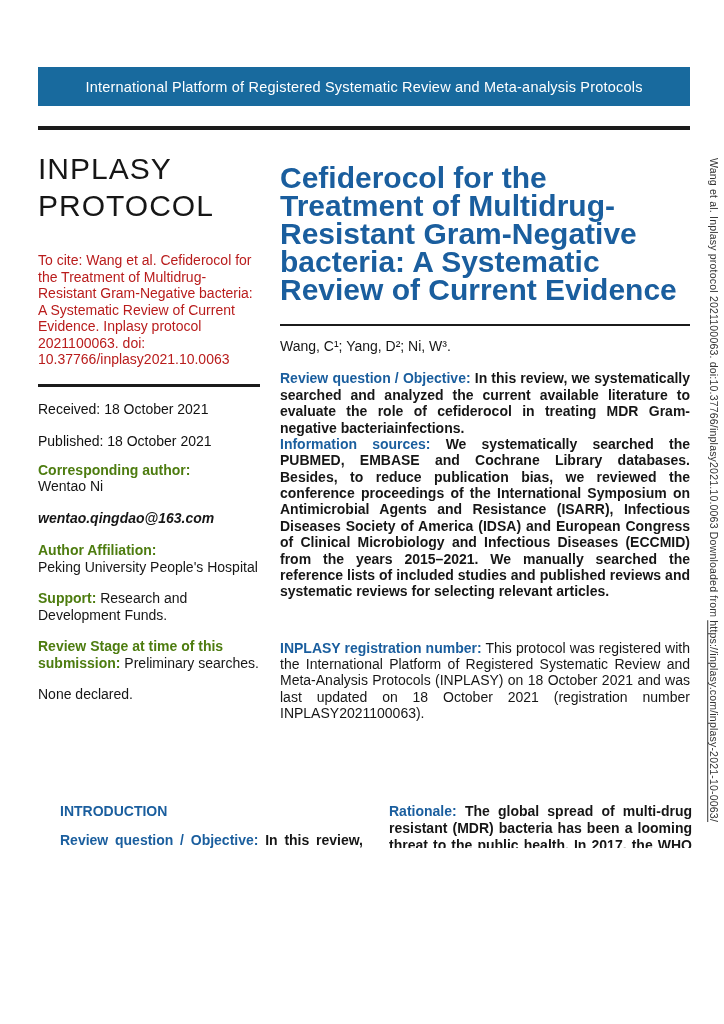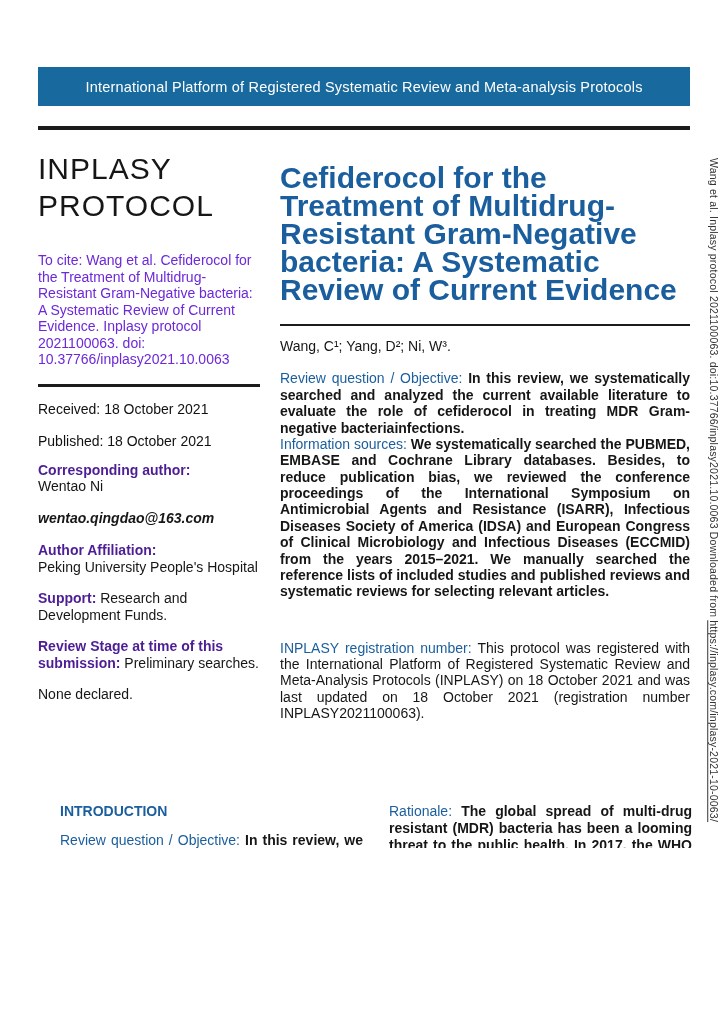--- a/index.html
+++ b/index.html
@@ -39,44 +39,44 @@
     width: 652px;
     display: flex;
     gap: 20px;
   }
   .col-left { width: 222px; flex: none; font-size: 14px; line-height: 1.18; }
   .col-right { flex: 1; font-size: 14px; line-height: 1.17; }
 
   .masthead { font-size: 30px; line-height: 37px; font-weight: 400; letter-spacing: 1px; color: #161616; margin-bottom: 28px; }
   .mh-line { display: block; }
 
-  .cite-para { margin-bottom: 16px; color: #6d28d9; }
+  .cite-para { margin-bottom: 16px; color: #b91c1c; }
 
   .left-divider { height: 3px; background: #1b1b1b; margin-bottom: 14px; }
 
   .date-line { margin-bottom: 16px; }
   .fgroup { margin-bottom: 15px; }
-  .flabel { color: #4c1d95; font-weight: bold; }
+  .flabel { color: #4d7c0f; font-weight: bold; }
   .fvalue { font-weight: normal; color: #161616; }
   .email-line { font-weight: bold; margin-bottom: 16px; color: #161616; font-style: italic; }
 
   .article-title {
     color: #1A5E9E;
     font-weight: bold;
     font-size: 30px;
     line-height: 28px;
     margin-top: 14px;
     margin-bottom: 20px;
   }
   .title-rule { height: 2px; background: #1b1b1b; margin-bottom: 12px; }
   .authors { margin-bottom: 16px; color: #161616; }
 
   .para { text-align: justify; }
   .para.bold { font-weight: bold; color: #161616; }
-  .para .plabel { color: #1A5E9E; font-weight: normal; }
+  .para .plabel { color: #1A5E9E; font-weight: bold; }
   .registration { margin-top: 40px; font-weight: normal; color: #161616; }
 
   
   .bottom {
     position: absolute;
     left: 60px; top: 803px;
     width: 632px;
     display: flex;
     gap: 26px;
     font-size: 14px;

